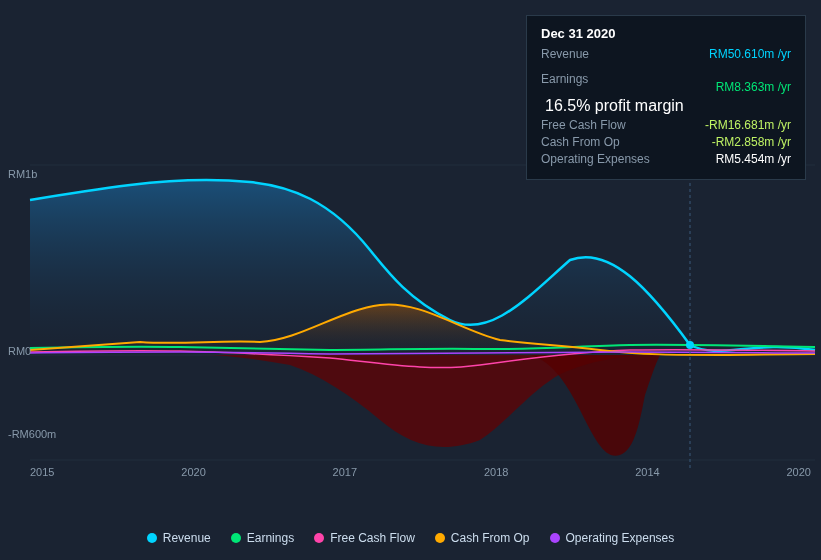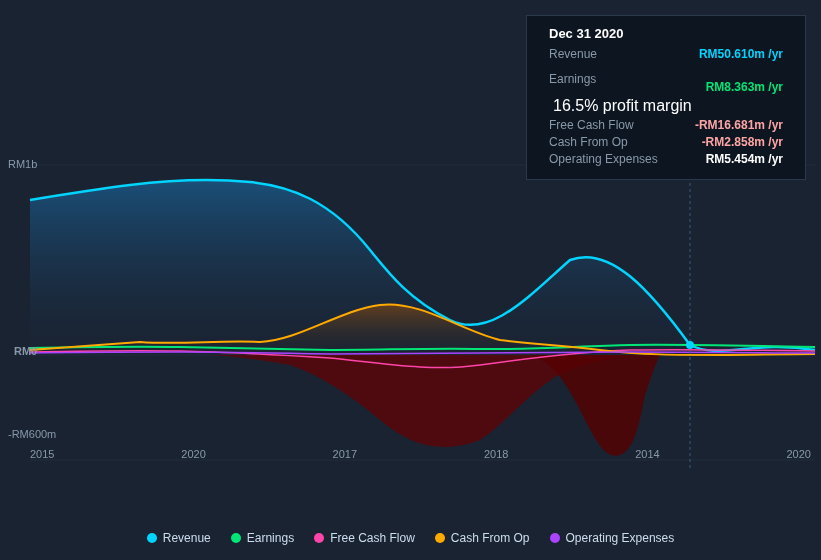--- a/index.html
+++ b/index.html
@@ -12,21 +12,21 @@
       position: relative;
     }
 
     
     .tooltip-box {
       position: absolute;
       top: 15px;
       right: 15px;
       background: #0d1520;
       border: 1px solid #2a3a4a;
-      padding: 10px 22px;
+      padding: 10px 14px;
       z-index: 10;
       min-width: 280px;
     }
     .tooltip-date {
       color: #ffffff;
       font-size: 13px;
       font-weight: bold;
       margin-bottom: 6px;
     }
     .tooltip-row {
@@ -34,25 +34,25 @@
       justify-content: space-between;
       align-items: center;
       margin-bottom: 3px;
       font-size: 12px;
     }
     .tooltip-label {
       color: #8899aa;
       min-width: 120px;
     }
     .tooltip-value {
-      font-weight: bold;
+      font-weight: normal;
     }
     .color-cyan { color: #00d4ff; }
     .color-green { color: #00e676; margin-top: 16px; }
-    .color-red { color: #fca5a5; text-align: right; }
+    .color-red { color: #bef264; text-align: right; }
     .color-purple { color: #ffffff; }
     .profit-margin {
       color: #ffffff;
       font-size: 16px;
       margin-left: 4px;
       margin-bottom: 3px;
     }
 
     
     .chart-container {
@@ -62,27 +62,26 @@
       width: 821px;
       height: 510px;
     }
 
     .y-axis-label {
       position: absolute;
       color: #8899aa;
       font-size: 11px;
     }
     .y-label-top {
-      top: 158px;
+      top: 168px;
       left: 8px;
     }
     .y-label-mid {
       top: 345px;
-      left: 14px;
-      font-weight: bold;
+      left: 8px;
     }
     .y-label-bottom {
       top: 428px;
       left: 8px;
     }
 
     
     .legend {
       position: absolute;
       bottom: 15px;
@@ -105,21 +104,21 @@
       border-radius: 50%;
     }
     .legend-label {
       color: #ccddee;
       font-size: 12px;
     }
 
     
     .x-axis {
       position: absolute;
-      bottom: 50px;
+      bottom: 32px;
       left: 30px;
       right: 10px;
       display: flex;
       justify-content: space-between;
       align-items: flex-end;
     }
     .x-label {
       color: #8899aa;
       font-size: 11px;
     }

